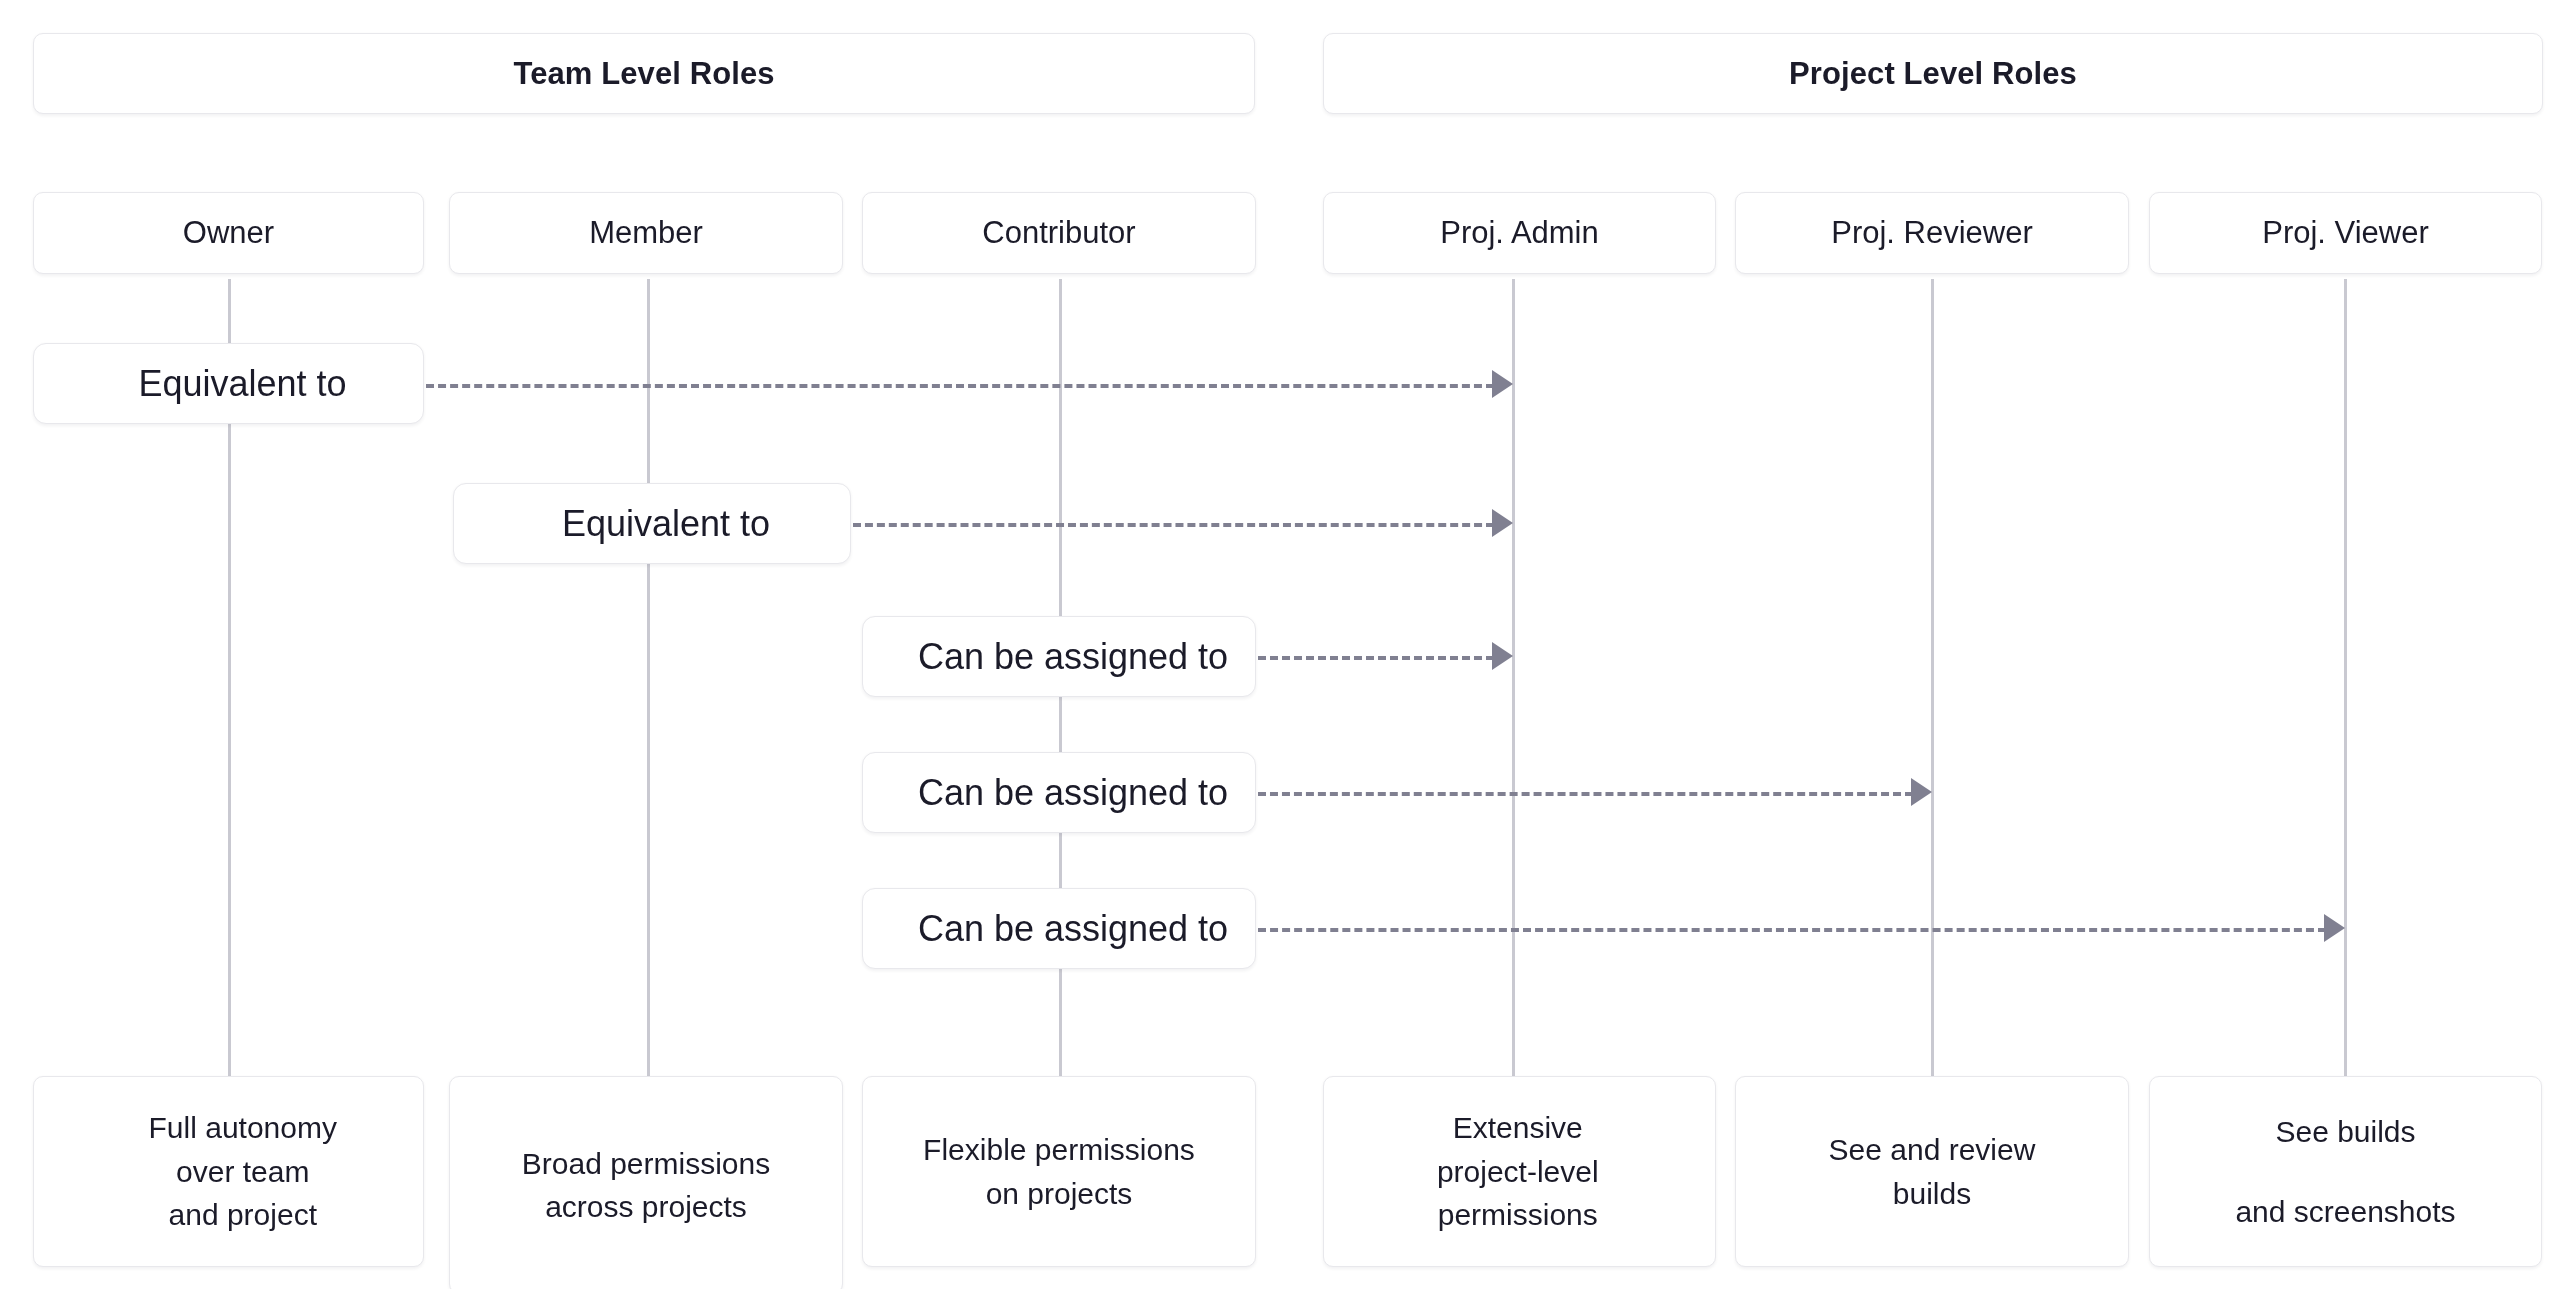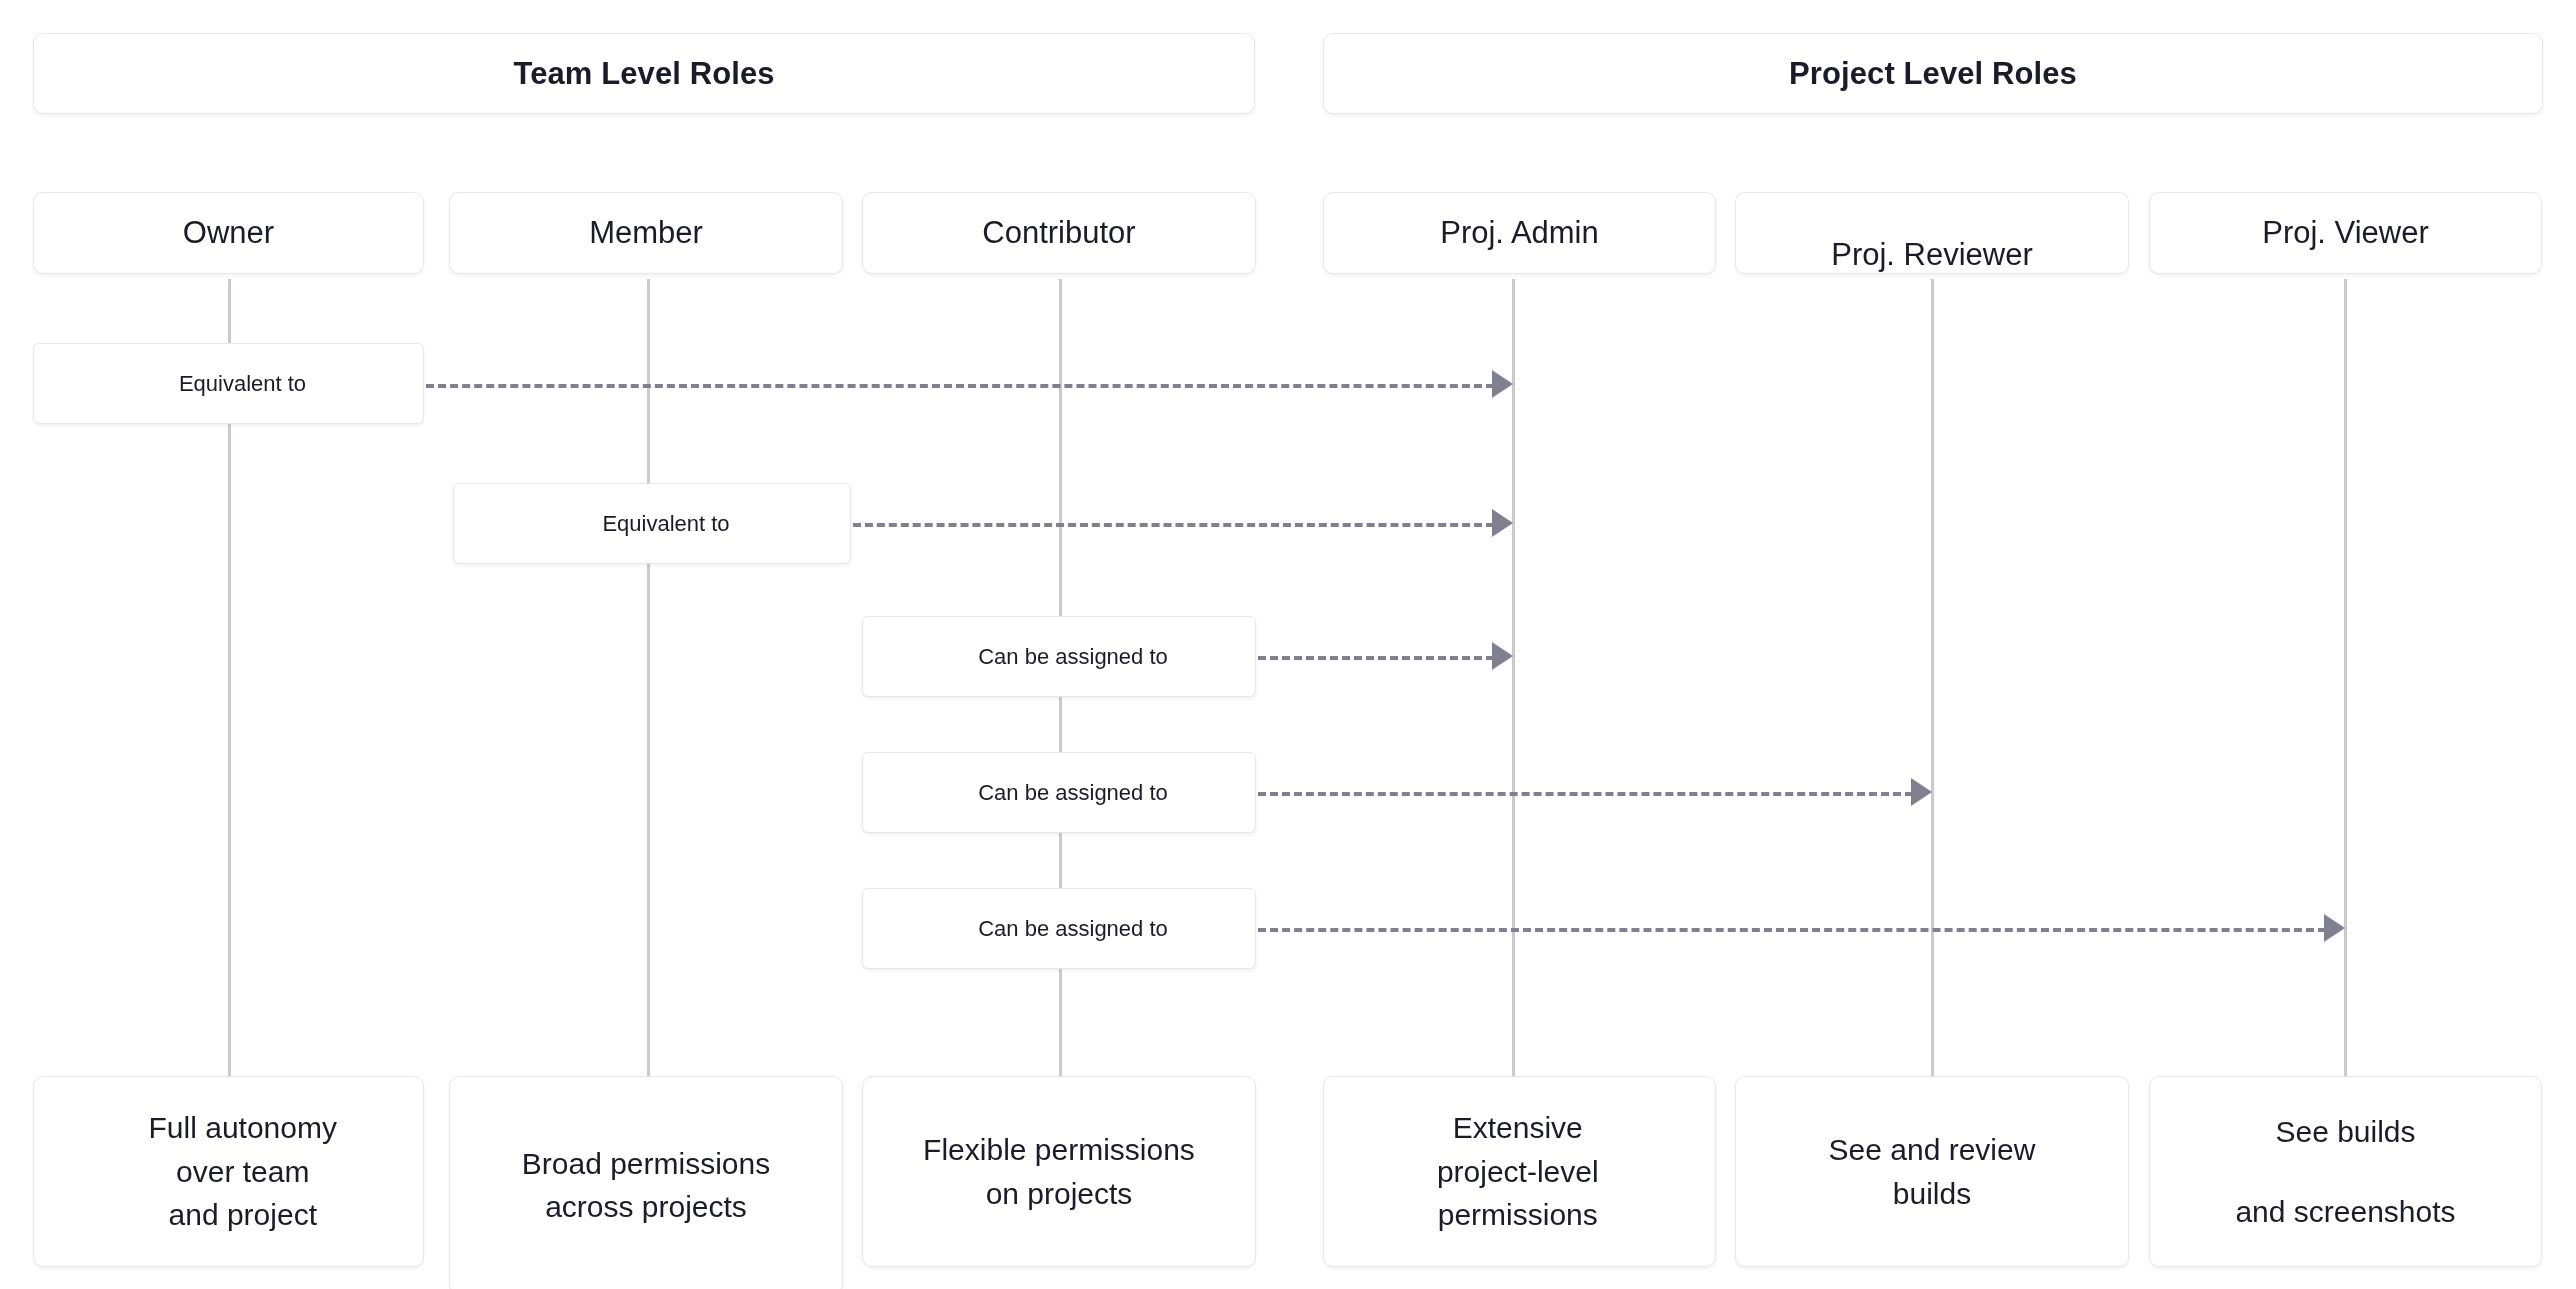--- a/index.html
+++ b/index.html
@@ -40,23 +40,23 @@
     font-weight: 700;
     letter-spacing: 0.1px;
   }
 
   .role-card {
     font-size: 31px;
     font-weight: 400;
   }
 
   .link-card {
-    font-size: 22px;
+    font-size: 36px;
     font-weight: 400;
-    border-radius: 6px;
+    border-radius: 13px;
     padding-left: 28px;
   }
 
   .desc-card {
     font-size: 30px;
     font-weight: 400;
     line-height: 1.45;
     padding: 0 11.5px;
   }
   .desc-card span { display: block; }
@@ -111,21 +111,21 @@
   </div>
   <div class="card role-card" style="left:33px;   top:192px; width:391px; height:82px;">
     <span>Owner</span>
   </div>
   <div class="card role-card" style="left:862px; top:192px; width:394px; height:82px;">
     <span>Contributor</span>
   </div>
   <div class="card role-card" style="left:1323px; top:192px; width:393px; height:82px;">
     <span>Proj. Admin</span>
   </div>
-  <div class="card role-card" style="left:1735px; top:192px; width:394px; height:82px;align-items:flex-end;">
+  <div class="card role-card" style="left:1735px; top:192px; width:394px; height:82px;">
     <span>Proj. Reviewer</span>
   </div>
   <div class="card role-card" style="left:2149px; top:192px; width:393px; height:82px;">
     <span>Proj. Viewer</span>
   </div>
 
   <div class="card link-card" style="left:33px; top:343px; width:391px; height:81px;">
     <span>Equivalent to</span>
   </div>
   <div class="connector" style="left:426px; top:384px; width:1068px;"></div>

